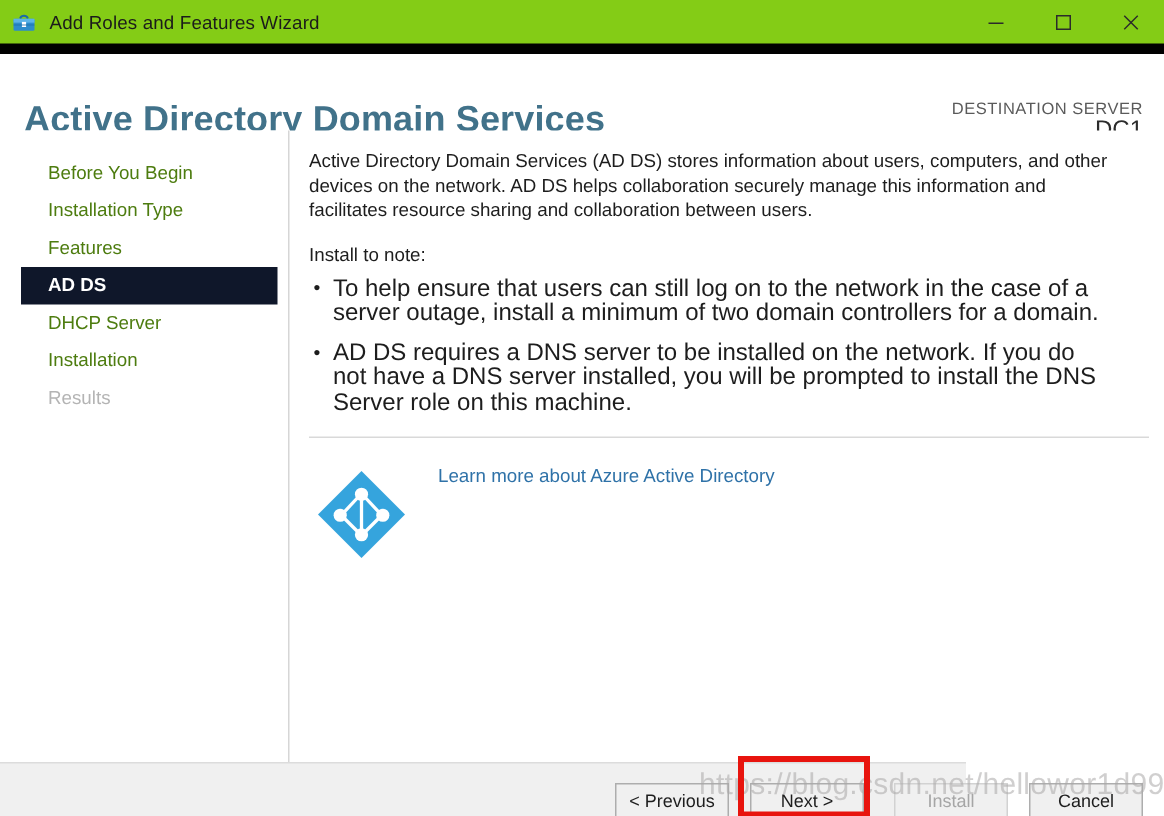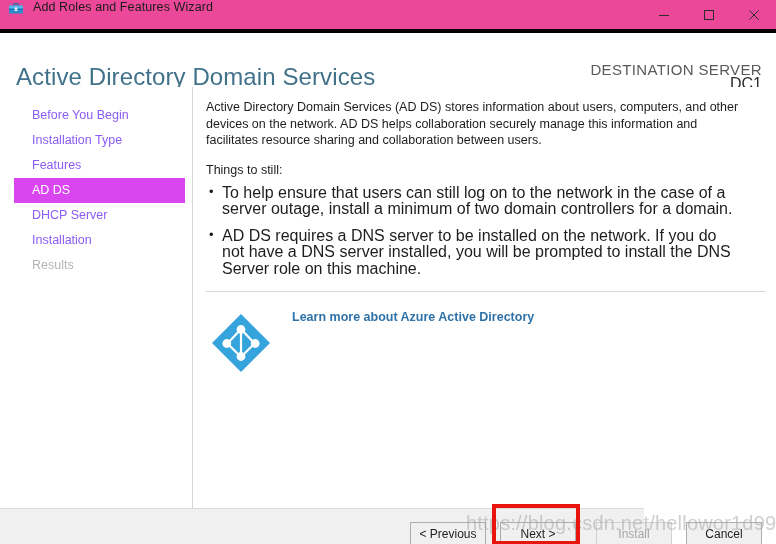--- a/index.html
+++ b/index.html
@@ -13,24 +13,25 @@
     font-family: "Liberation Sans", sans-serif;
     font-size: 12px;
     color: #1f1f1f;
     overflow: hidden;
     position: relative;
   }
 
   
   #titlebar {
     height: 29px;
-    background: #ec4899;
+    background: #84cc16;
     display: flex;
-    position: relative;
-    border-bottom: 4px solid #000000;
+    align-items: center;
+    position: relative;
+    border-bottom: 7px solid #000000;
   }
   #app-icon {
     width: 16px; height: 16px;
     margin-left: 8px;
     position: relative;
     flex: 0 0 auto;
   }
   #title-text {
     margin-left: 9px;
     font-size: 12.5px;
@@ -54,35 +55,35 @@
     height: 58px;
     background: #ffffff;
     position: relative;
   }
   #page-title {
     position: absolute;
     left: 16px;
     top: 44px;
     transform: translateY(-50%);
     font-size: 24px;
-    font-weight: 400;
+    font-weight: 700;
     color: #41728a;
     letter-spacing: .1px;
     white-space: nowrap;
   }
   #dest-wrap {
     position: absolute;
     right: 14px;
     top: 44px;
     transform: translateY(-50%);
     text-align: right;
     line-height: 14px;
   }
   #dest-label {
-    font-size: 15px;
+    font-size: 11px;
     color: #5a5a5a;
     letter-spacing: .35px;
     display: block;
   }
   #dest-value {
     font-size: 16px;
     color: #2b2b2b;
     display: block;
   }
 
@@ -103,28 +104,29 @@
     border-right: 1px solid #d6d6d6;
     padding-top: 16px;
     box-sizing: border-box;
   }
   .nav-item {
     height: 25px;
     line-height: 25px;
     margin: 0 7px 0 14px;
     padding-left: 18px;
     font-size: 12.5px;
-    color: #8b5cf6;
+    color: #4d7c0f;
     white-space: nowrap;
     box-sizing: border-box;
   }
   .nav-item.selected {
-    background: #d946ef;
+    background: #0f172a;
     color: #ffffff;
     margin-right: 7px;
+    font-weight: bold;
   }
   .nav-item.disabled {
     color: #b4b4b4;
   }
 
   #content {
     position: absolute;
     left: 194px; top: 0;
     width: 582px;
     height: 421px;
@@ -193,21 +195,20 @@
     color: #1d1d1d;
     width: 460px;
   }
   a.weblink {
     display: block;
     font-size: 12.5px;
     line-height: 18px;
     color: #2f72a8;
     text-decoration: none;
     cursor: pointer;
-    font-weight: bold;
   }
 
   
   #footer {
     position: absolute;
     left: 0; top: 508px;
     width: 644px;
     height: 36px;
     background: #f0f0f0;
     border-top: 1px solid #dcdcdc;
@@ -311,21 +312,21 @@
     <div class="nav-item">Installation Type</div>
     <div class="nav-item">Features</div>
     <div class="nav-item selected">AD DS</div>
     <div class="nav-item">DHCP Server</div>
     <div class="nav-item">Installation</div>
     <div class="nav-item disabled">Results</div>
   </div>
 
   <div id="content">
     <p id="intro-para">Active Directory Domain Services (AD DS) stores information about users, computers, and other devices on the network.  AD DS helps collaboration securely manage this information and facilitates resource sharing and collaboration between users.</p>
-    <p id="things-label">Things to still:</p>
+    <p id="things-label">Install to note:</p>
 
     <ul id="notes">
       <li>To help ensure that users can still log on to the network in the case of a server outage, install a minimum of two domain controllers for a domain.</li>
       <li>AD DS requires a DNS server to be installed on the network.  If you do not have a DNS server installed, you will be prompted to install the DNS Server role on this machine.</li>
     </ul>
 
     <hr class="sep">
 
     <div id="azure-block">
       <div id="azure-logo">

